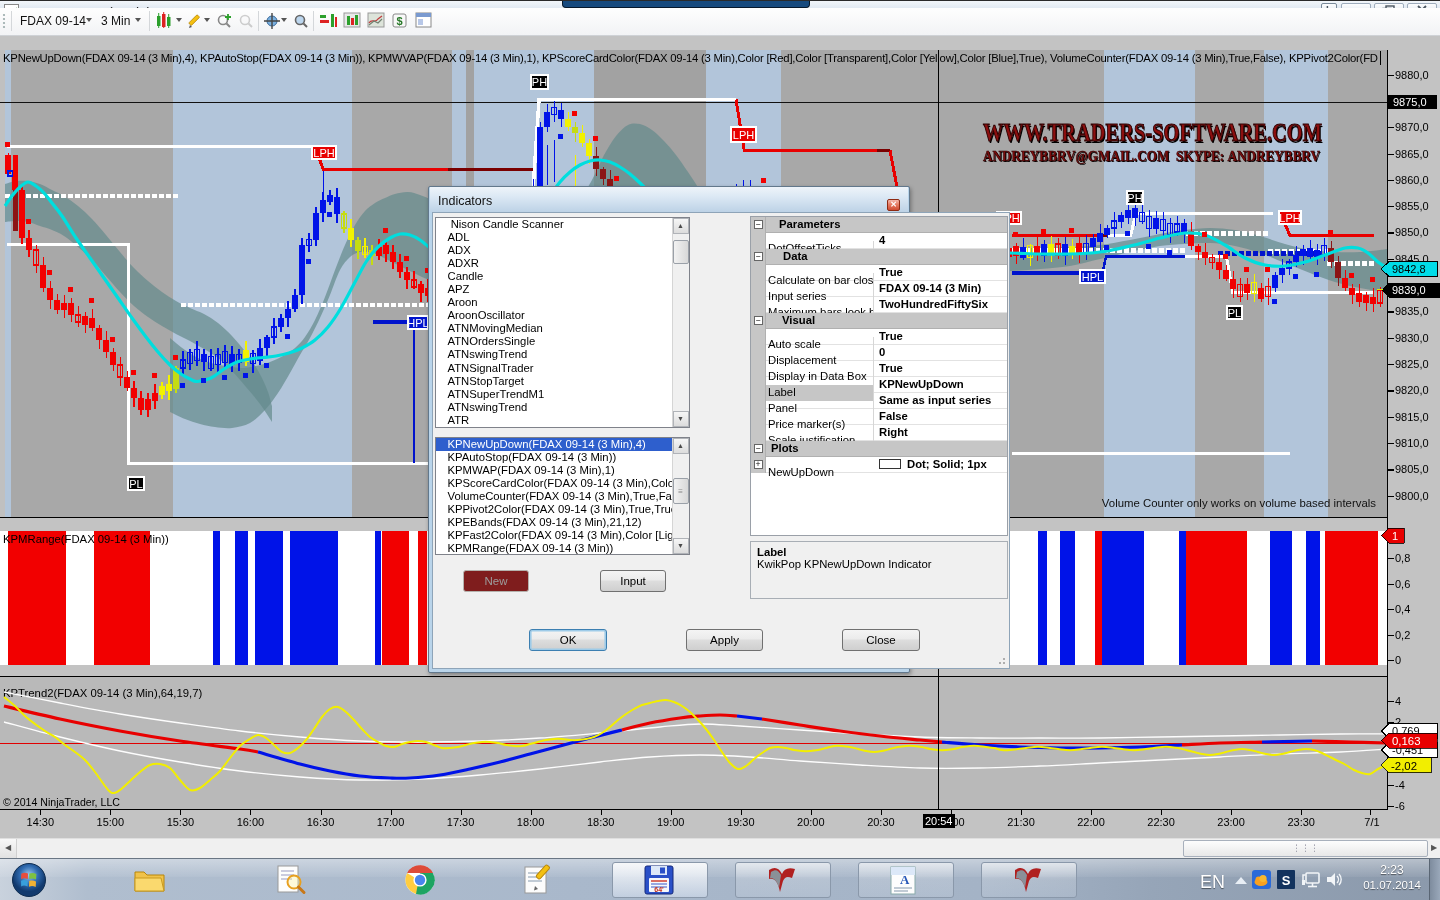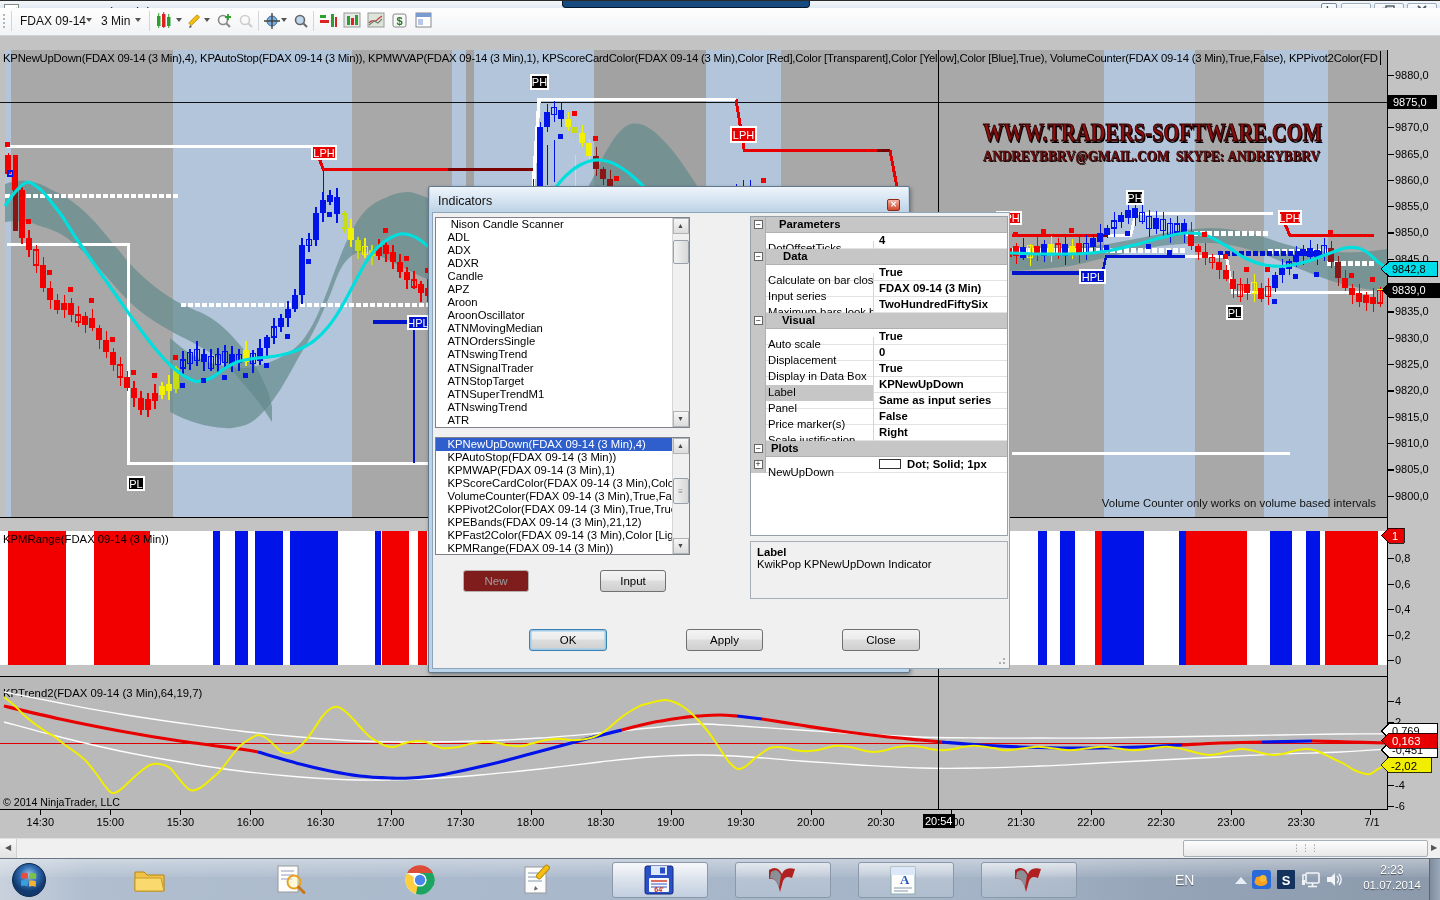--- a/index.html
+++ b/index.html
@@ -1153,21 +1153,21 @@
         <text x="12" y="20" font-size="13" font-weight="bold" fill="#2858b8" font-family="Liberation Serif">A</text>
         <line x1="6" y1="24" x2="24" y2="24" stroke="#9ab" stroke-width="1.2"></line>
         <line x1="6" y1="27" x2="20" y2="27" stroke="#9ab" stroke-width="1.2"></line>
       </svg>
   <div class="tkbtn" style="left:981px"></div>
   <svg width="36" height="34" style="position:absolute;left:1011px;top:5px">
         <path d="M4 6 C10 2 14 4 17 10 C19 5 23 3 30 5 L27 14 C22 12 20 13 18 17 L15 28 C13 18 10 14 4 15 Z" fill="#b02020"></path>
         <path d="M6 8 C11 5 13 6 16 11 L14 24 C12 17 9 14 5 14 Z" fill="#8a9098"></path>
       </svg>
 
-  <div class="tray" style="left:1175px;top:13px;font-size:14px">EN</div>
+  <div class="tray" style="left:1200px;top:13px;font-size:18px">EN</div>
   <svg width="14" height="10" style="position:absolute;left:1234px;top:17px">
         <path d="M7 1 L13 8 L1 8 Z" fill="#e8eef5"></path>
       </svg>
   <svg width="19" height="19" style="position:absolute;left:1252px;top:11px">
         <rect width="19" height="19" rx="3" fill="#2a6ad8"></rect>
         <ellipse cx="9" cy="12" rx="6.5" ry="4" fill="#f8a020"></ellipse>
         <circle cx="6.5" cy="9.5" r="3" fill="#f8a020"></circle>
         <circle cx="11" cy="8.5" r="3.6" fill="#f8b830"></circle>
       </svg>
   <svg width="18" height="19" style="position:absolute;left:1277px;top:11px">

